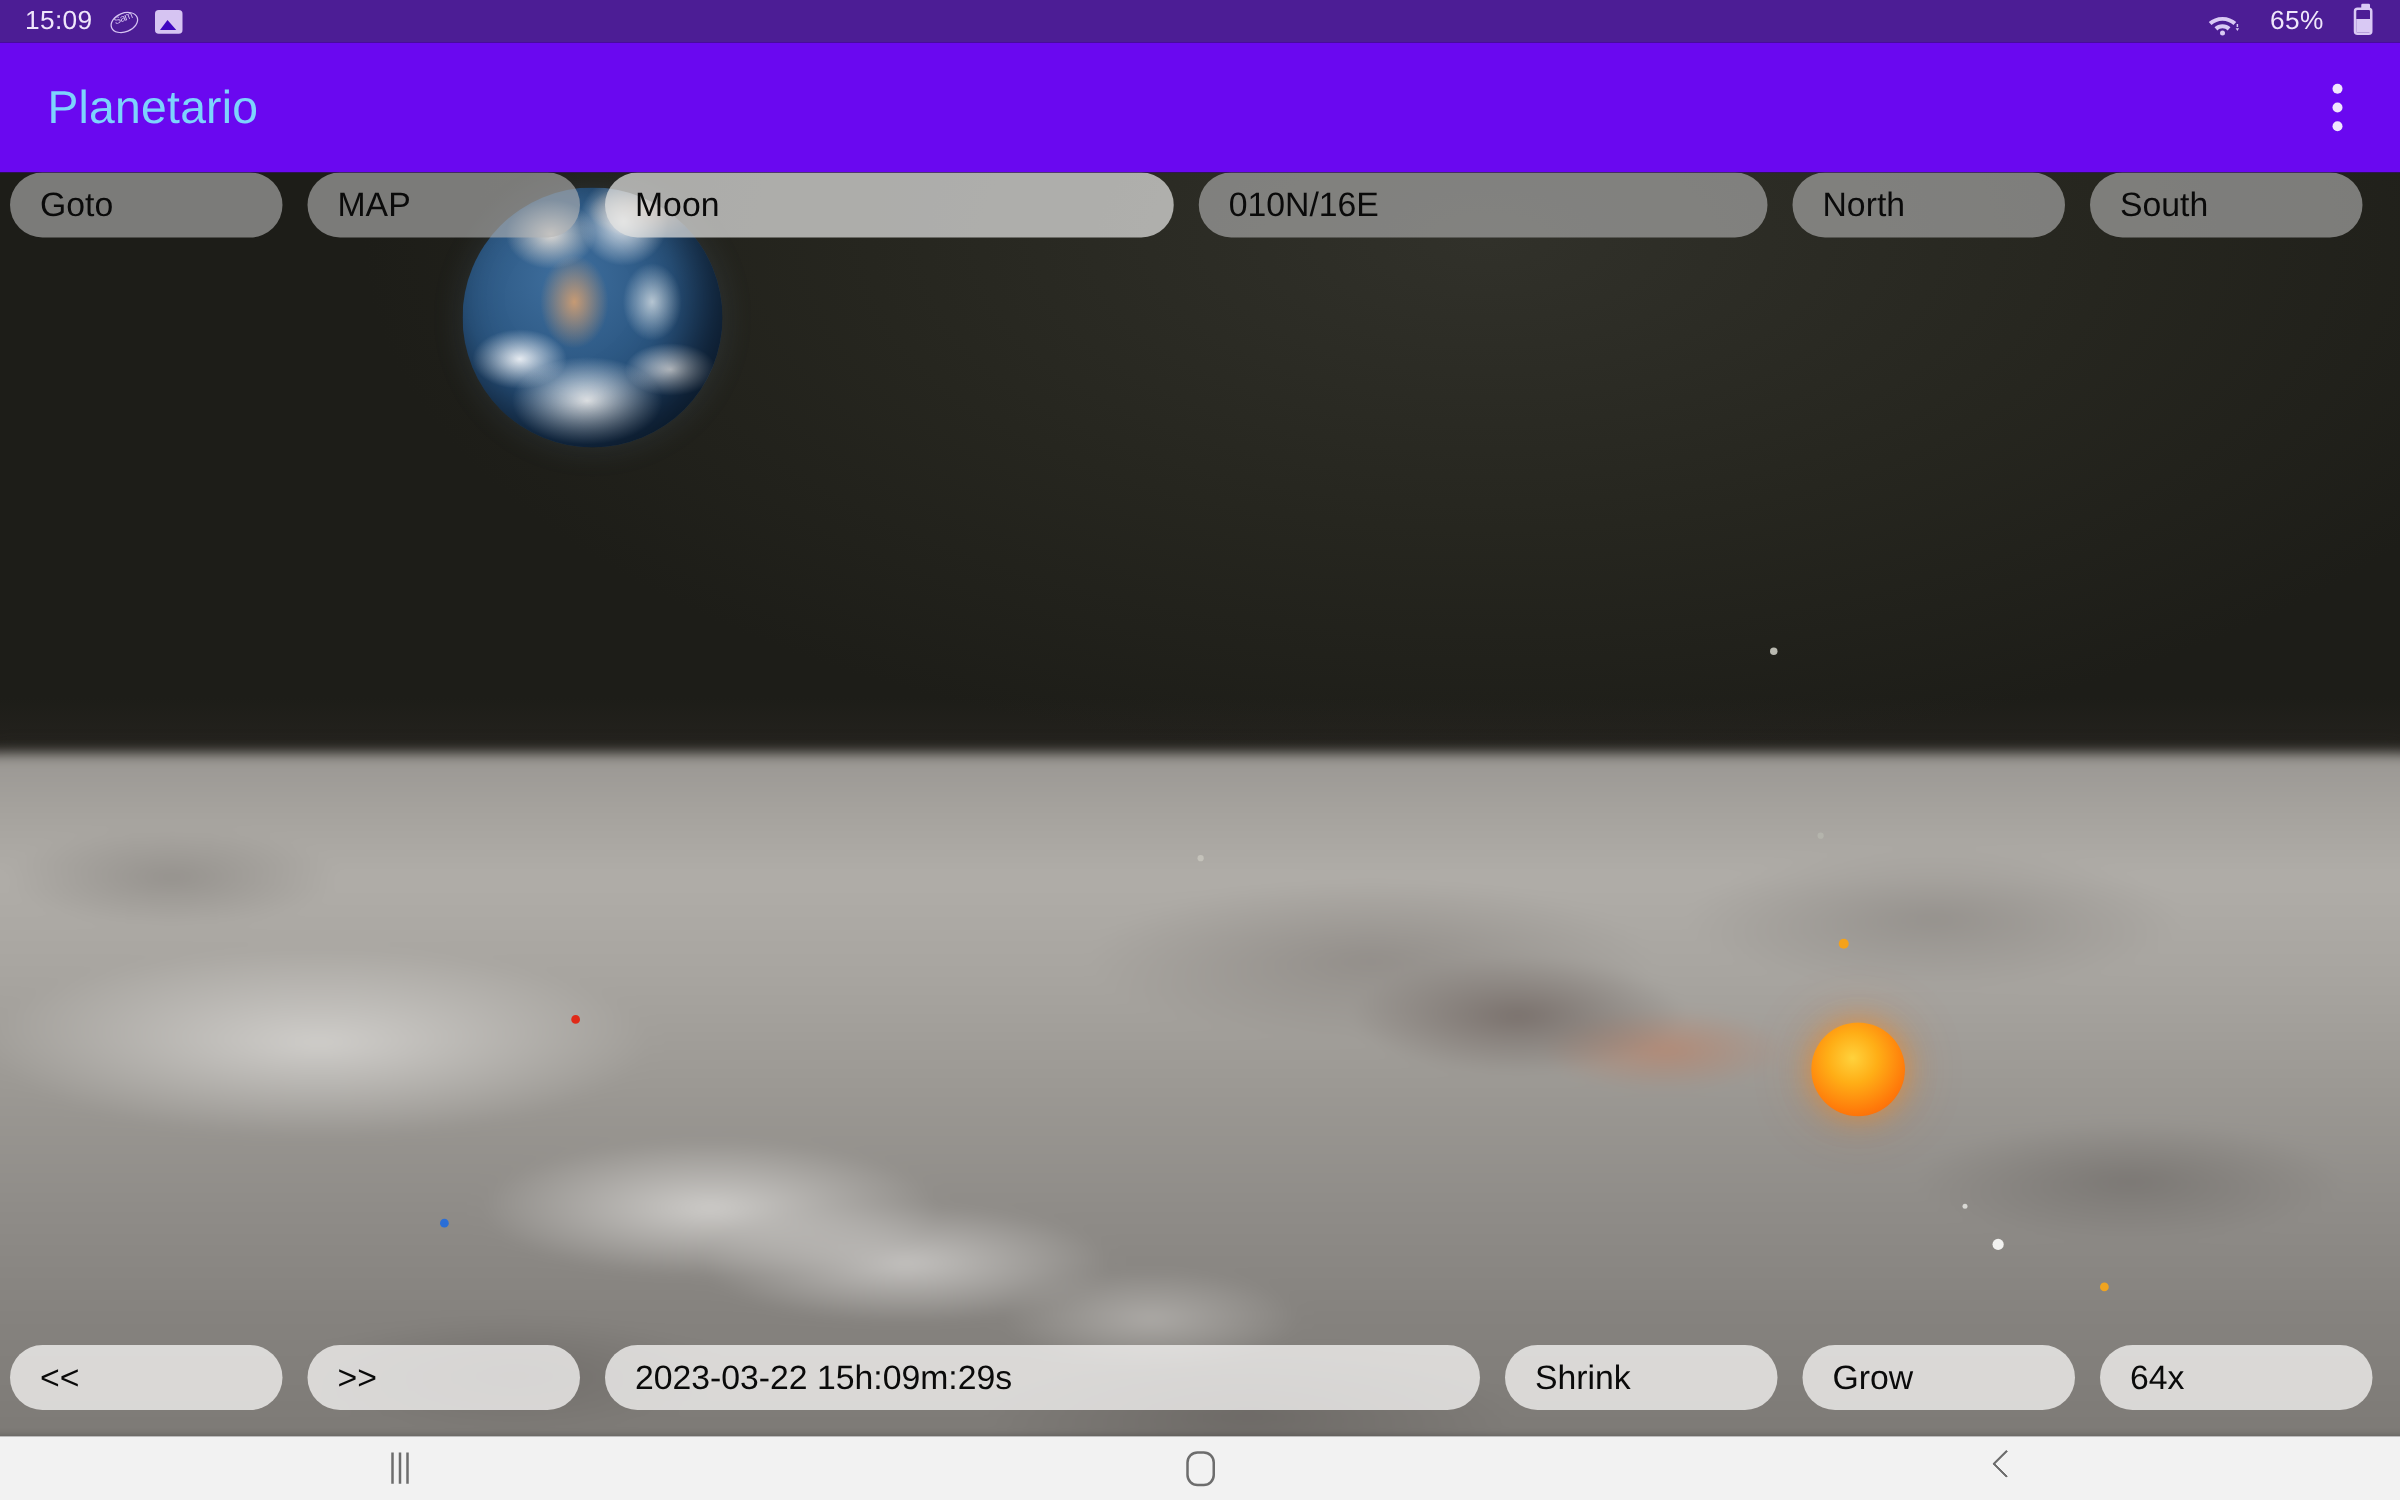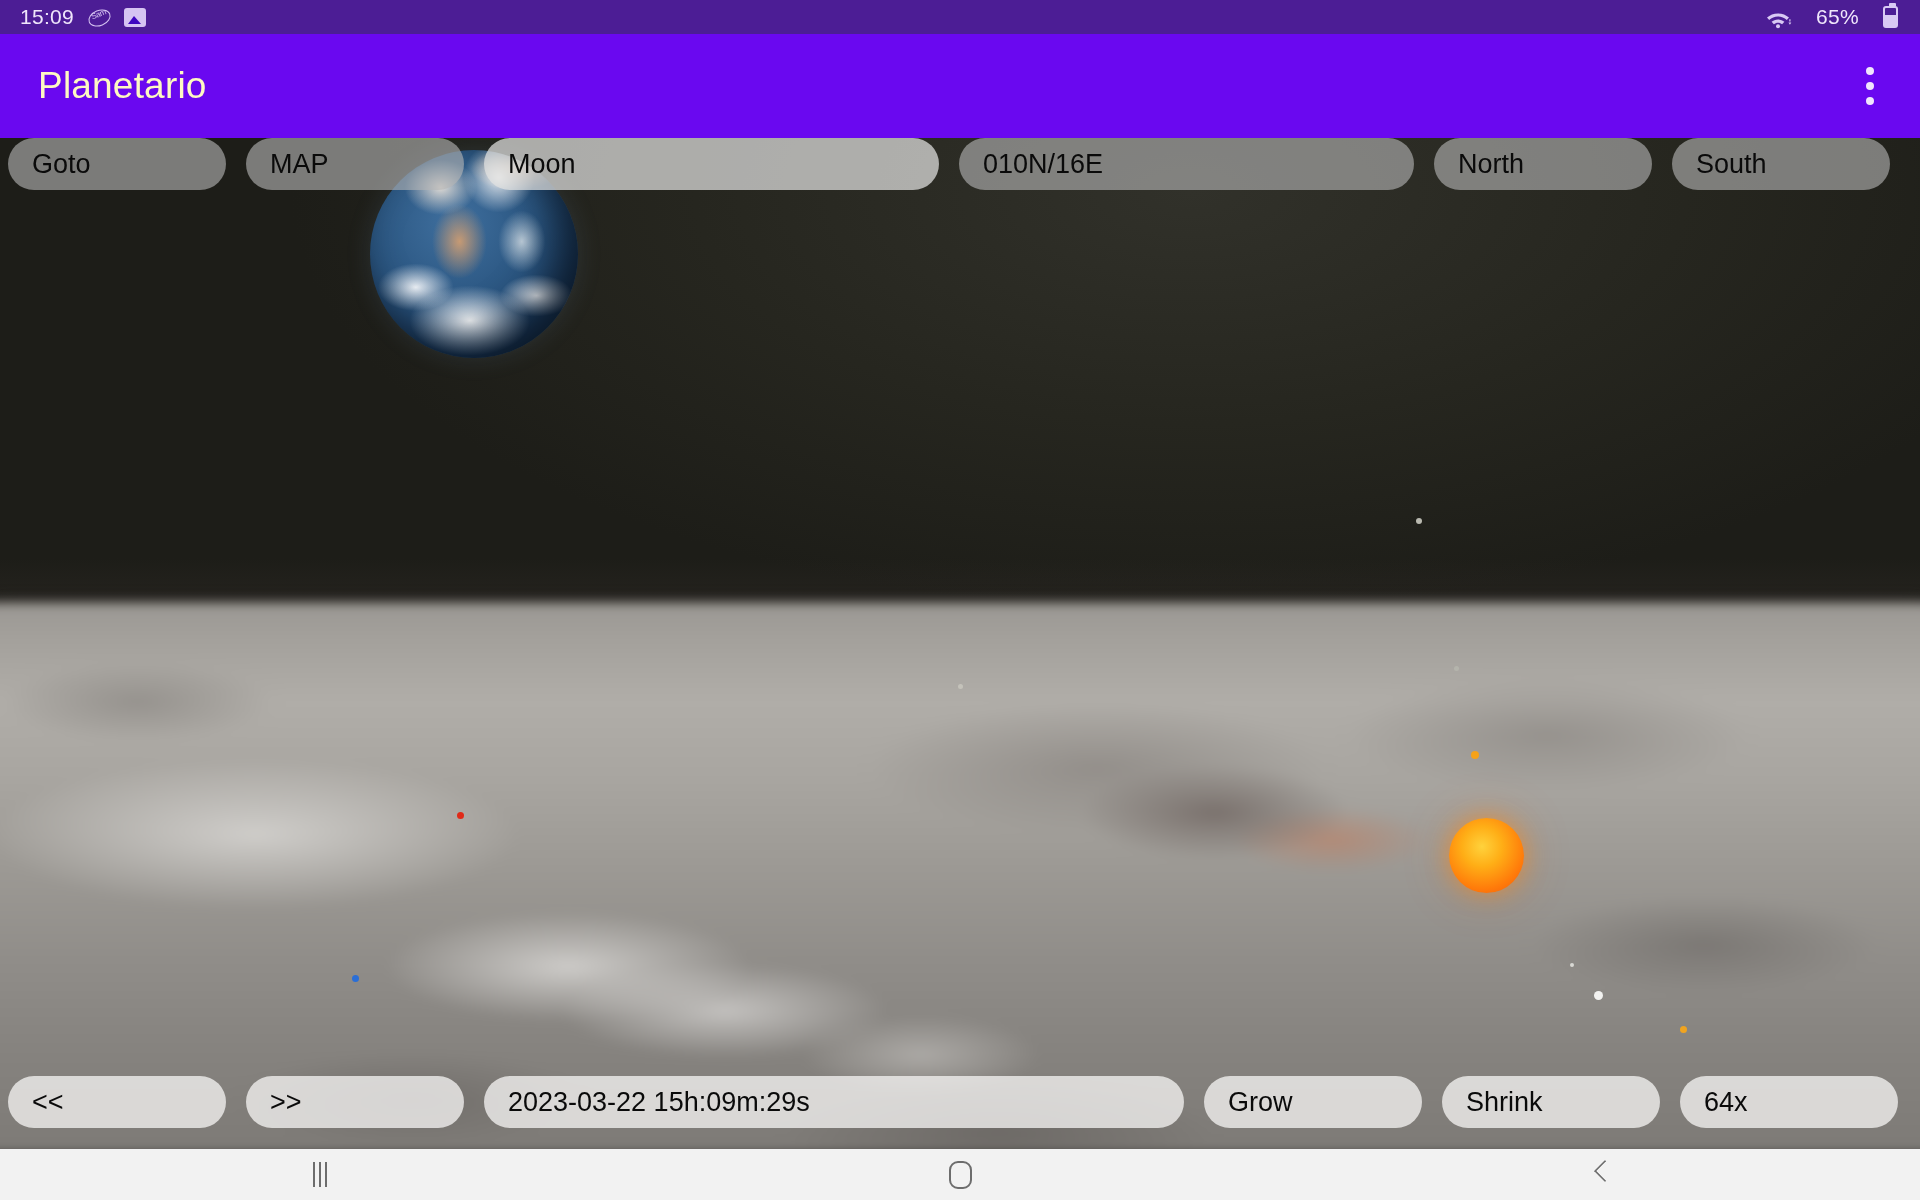--- a/index.html
+++ b/index.html
@@ -50,21 +50,21 @@
     background:#d9c9f4; border-radius:1px;
   }
 
   
   #app-bar {
     position:absolute; left:0; top:34px; width:1920px; height:104px;
     background:#6a08f0;
     display:flex; align-items:center; justify-content:space-between;
     padding:0 28px 0 38px;
   }
-  #app-title { color:#fef9c3; font-size:37px; font-weight:400; letter-spacing:.2px;text-align:center; }
+  #app-title { color:#7dd3fc; font-size:37px; font-weight:400; letter-spacing:.2px;text-align:center; }
   .ic-overflow { width:44px; height:52px; display:flex; flex-direction:column;
     align-items:center; justify-content:center; gap:7px; cursor:pointer; }
   .ic-overflow i { display:block; width:8px; height:8px; border-radius:50%; background:#f0e6fd; }
 
   
   #scene { position:absolute; left:0; top:138px; width:1920px; height:1011px; overflow:hidden; }
 
   #sky {
     position:absolute; left:0; top:0; width:1920px; height:540px;
     background:
@@ -239,22 +239,22 @@
       <div class="btn btn-light w-moon">Moon</div>
       <div class="btn btn-dim w-coord">010N/16E</div>
       <div class="btn btn-dim w-north">North</div>
       <div class="btn btn-dim w-south">South</div>
     </div>
 
     <div class="btn-row" id="bottom-row">
       <div class="btn btn-pale w-prev">&lt;&lt;</div>
       <div class="btn btn-pale w-next">&gt;&gt;</div>
       <div class="btn btn-pale w-date">2023-03-22 15h:09m:29s</div>
+      <div class="btn btn-pale w-shrink">Shrink</div>
       <div class="btn btn-pale w-grow">Grow</div>
-      <div class="btn btn-pale w-shrink">Shrink</div>
       <div class="btn btn-pale w-speed">64x</div>
     </div>
   </div>
 
   <div id="nav-bar">
     <div class="nav-btn">
       <span class="ic-recents">
           <i></i>
           <i></i>
           <i></i>

